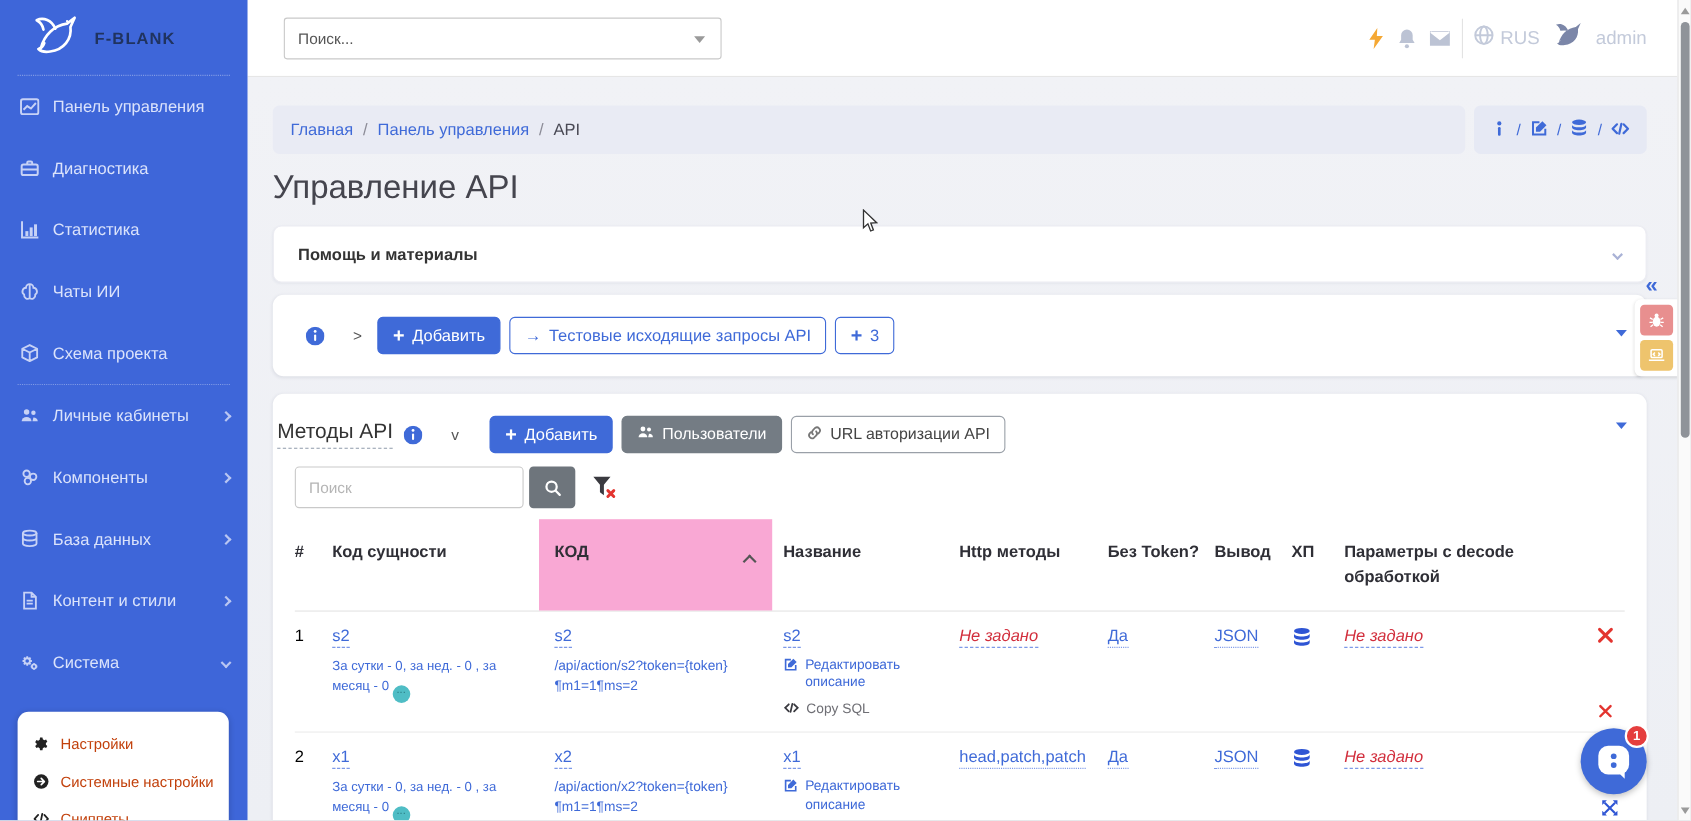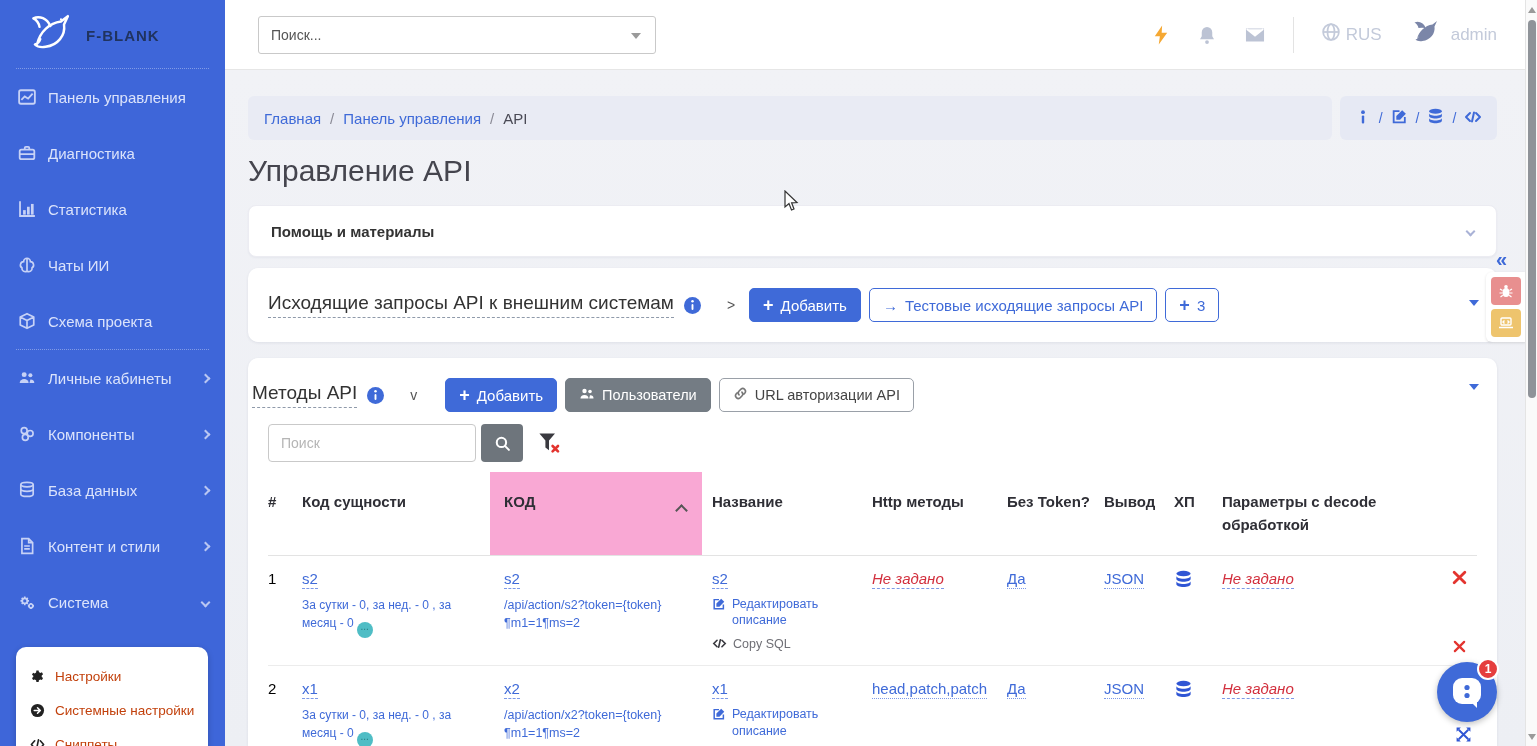--- a/index.html
+++ b/index.html
@@ -18,21 +18,21 @@
   .chev { width:7px; height:7px; border-right:2px solid #b9c6f2; border-bottom:2px solid #b9c6f2; transform:rotate(-45deg); }
   .chev.down { transform:rotate(45deg); }
   .submenu { position:absolute; left:16px; top:647px; width:192px; height:120px; background:#fff; border-radius:10px 10px 0 0; padding:12px 0 0 14px; box-shadow:0 2px 6px rgba(0,0,0,.2); }
   .sub-item { display:flex; align-items:center; gap:9px; height:34px; color:#c2410c; font-size:13.5px; cursor:pointer; }
   .sub-item .nv-icon { color:#222; width:16px; margin:0; }
 
   
   .topbar { position:absolute; left:225px; top:0; width:1300px; height:70px; background:#fff; border-bottom:1px solid #e6e6e6; display:flex; align-items:center; }
   .searchbox { position:relative; margin-left:33px; width:398px; height:38px; border:1px solid #c9c9c9; border-radius:3px; display:flex; align-items:center; padding:0 12px; color:#555; font-size:14px; background:#fff; cursor:pointer; }
   .searchbox .tri { position:absolute; right:14px; top:16px; border-left:5px solid transparent; border-right:5px solid transparent; border-top:6px solid #9a9a9a; }
-  .tb-right { position:absolute; right:28px; display:flex; align-items:center; gap:27px; }
+  .tb-right { position:absolute; right:28px; display:flex; align-items:center; gap:9px; }
   .tb-icon { display:flex; color:#bcc3d4; cursor:pointer; }
   .tb-icon.bolt { color:#f5a833; }
   .tb-sep { width:1px; height:36px; background:#e3e3e3; }
   .tb-lang { display:flex; align-items:center; gap:5px; color:#c3cada; font-size:17px; cursor:pointer; }
   .tb-user { display:flex; align-items:center; gap:8px; color:#c3cada; font-size:17px; cursor:pointer; }
   .tb-user svg { color:#7b86a8; }
 
   
   .scrollbar { position:absolute; right:0; top:0; width:12px; height:746px; background:#fafafa; border-left:1px solid #e4e4e4; z-index:9; }
   .sb-thumb { position:absolute; left:2px; top:20px; width:8px; height:378px; background:#8f9399; border-radius:5px; }
@@ -358,21 +358,20 @@
     </div>
 
     <h1 class="page-title">Управление API</h1>
 
     <div class="help-card">
       <span class="help-title">Помощь и материалы</span>
       <span class="chev down"></span>
     </div>
 
     <section class="card outgoing">
-      <span class="sec-title">Исходящие запросы API к внешним системам</span>
       <span class="info-dot">
         <svg width="17" height="17" viewBox="0 0 16 16">
             <circle cx="8" cy="8" r="8" fill="#3f6ad8"></circle>
             <rect x="7.1" y="6.7" width="1.8" height="5.6" rx=".9" fill="#fff"></rect>
             <circle cx="8" cy="4" r="1.2" fill="#fff"></circle>
           </svg>
       </span>
       <span class="expander">&gt;</span>
       <div class="row-gap">
         <button class="btn btn-primary">

